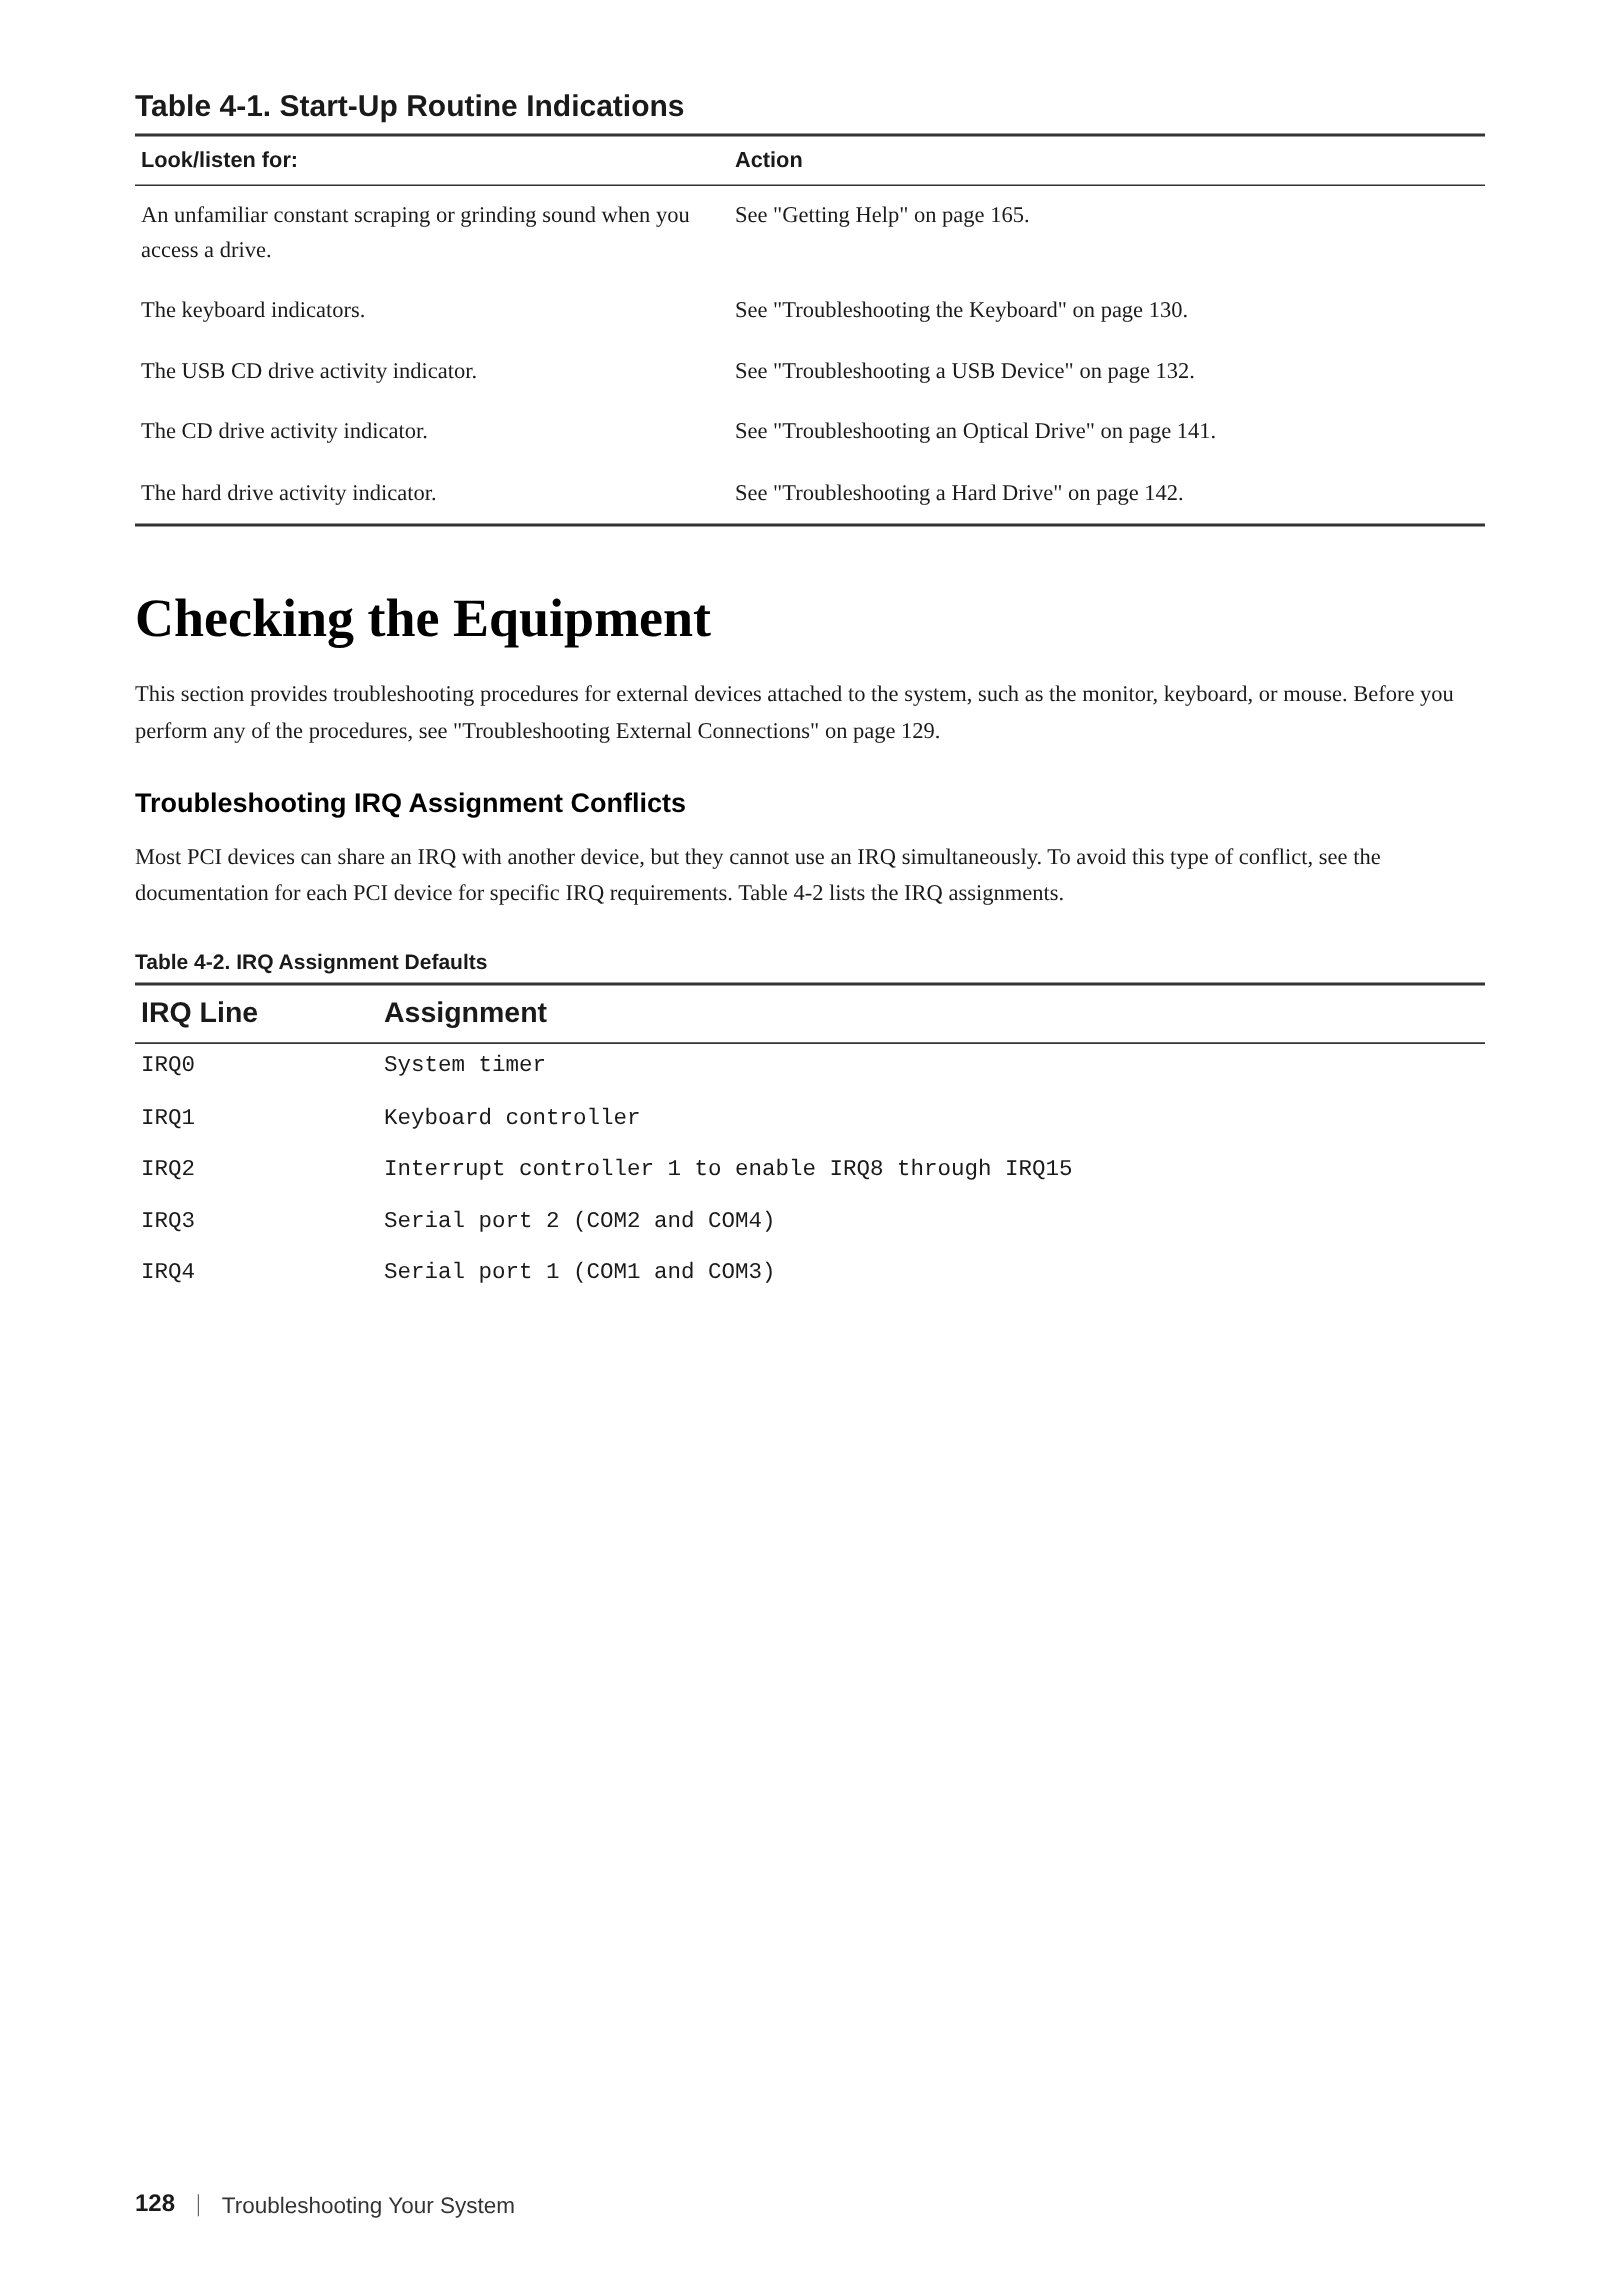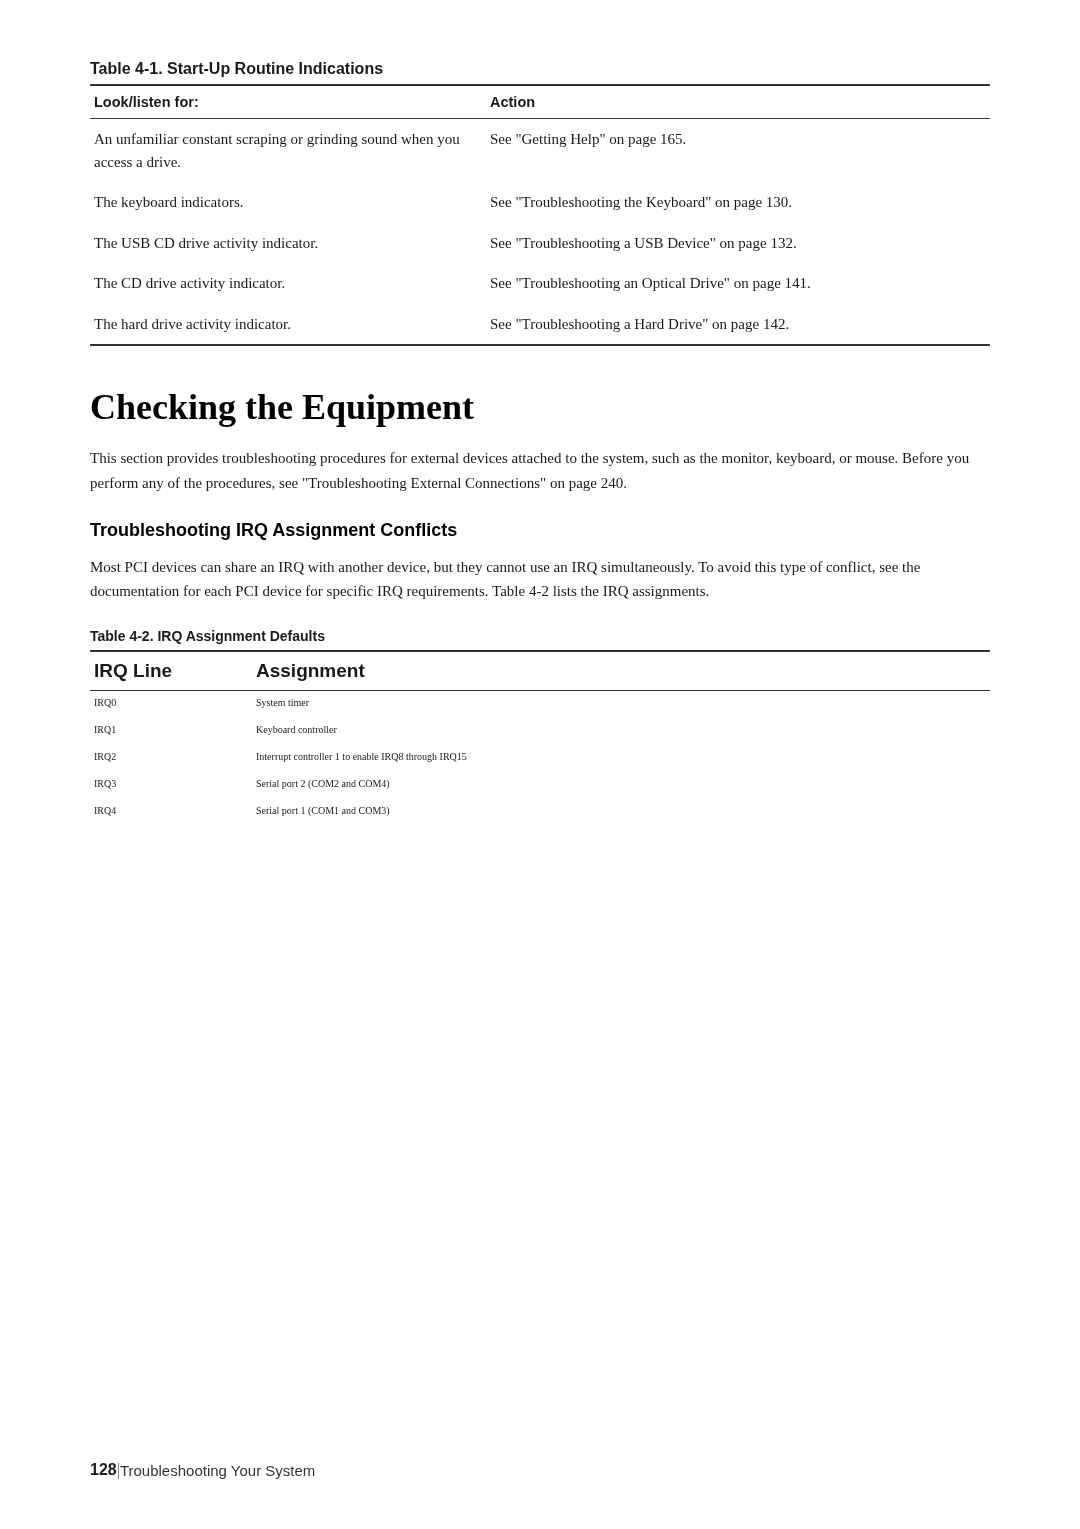--- a/index.html
+++ b/index.html
@@ -13,21 +13,21 @@
       font-family: Georgia, 'Times New Roman', serif;
       font-size: 15px;
       color: #1a1a1a;
       width: 1080px;
       min-height: 1529px;
       padding: 60px 90px 80px 90px;
     }
 
     
     .table-caption {
-      font-size: 16px;
+      font-size: 20px;
       font-weight: bold;
       margin-bottom: 6px;
       font-family: Arial, Helvetica, sans-serif;
     }
 
     .data-table {
       width: 100%;
       border-collapse: collapse;
       margin-bottom: 40px;
     }
@@ -113,36 +113,38 @@
       font-family: Arial, Helvetica, sans-serif;
       font-size: 19px;
       font-weight: bold;
       text-align: left;
       padding: 8px 12px 8px 4px;
     }
 
     .irq-table td {
       padding: 4px 12px 8px 4px;
       vertical-align: top;
-      font-size: 10px;
+      font-size: 15px;
       line-height: 1.5;
+      font-family: Liberation Mono, monospace;
     }
 
     .irq-table td:first-child {
       width: 18%;
     }
 
     
     .page-footer {
       position: fixed;
       bottom: 50px;
       left: 90px;
       right: 90px;
       display: flex;
       align-items: center;
+      gap: 14px;
     }
 
     .page-number {
       font-family: Arial, Helvetica, sans-serif;
       font-size: 16px;
       font-weight: bold;
     }
 
     .footer-separator {
       color: #666;
@@ -186,21 +188,21 @@
       </tr>
       <tr>
         <td>The hard drive activity indicator.</td>
         <td>See "Troubleshooting a Hard Drive" on page 142.</td>
       </tr>
     </tbody>
 </table>
 
 <h1 class="section-title">Checking the Equipment</h1>
 
-<p class="body-text">This section provides troubleshooting procedures for external devices attached to the system, such as the monitor, keyboard, or mouse. Before you perform any of the procedures, see "Troubleshooting External Connections" on page 240.</p>
+<p class="body-text">This section provides troubleshooting procedures for external devices attached to the system, such as the monitor, keyboard, or mouse. Before you perform any of the procedures, see "Troubleshooting External Connections" on page 129.</p>
 
 <h2 class="subsection-title">Troubleshooting IRQ Assignment Conflicts</h2>
 
 <p class="body-text">Most PCI devices can share an IRQ with another device, but they cannot use an IRQ simultaneously. To avoid this type of conflict, see the documentation for each PCI device for specific IRQ requirements. Table 4-2 lists the IRQ assignments.</p>
 
 <p class="table-caption-2">Table 4-2.    IRQ Assignment Defaults</p>
 
 <table class="irq-table">
   <thead>
     <tr>

